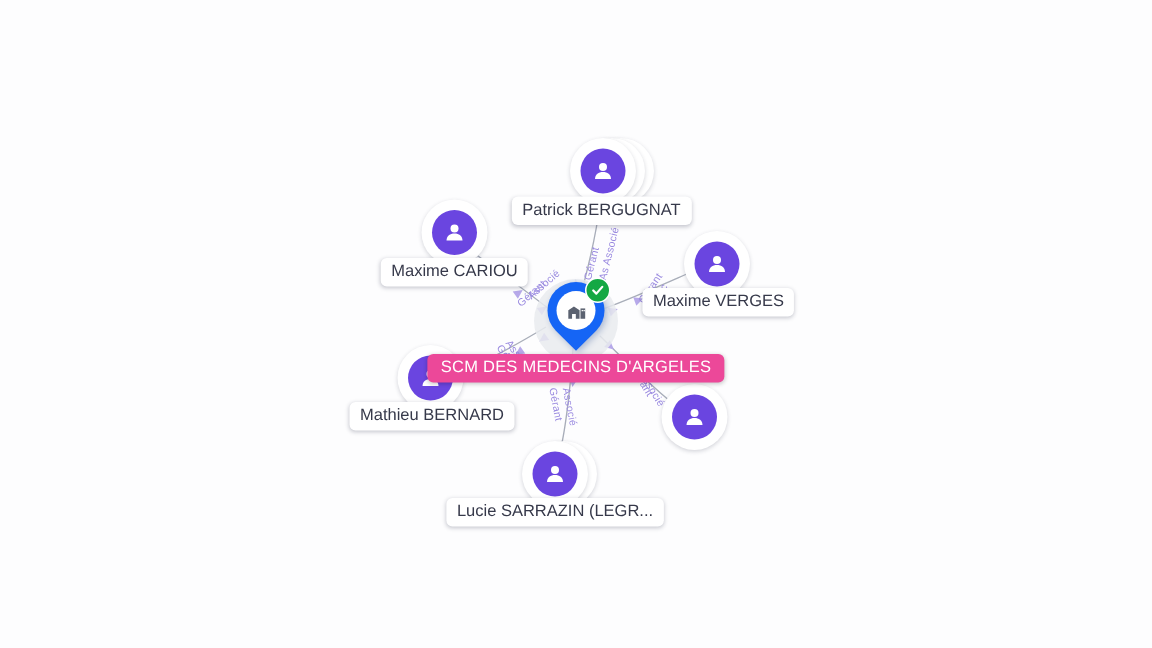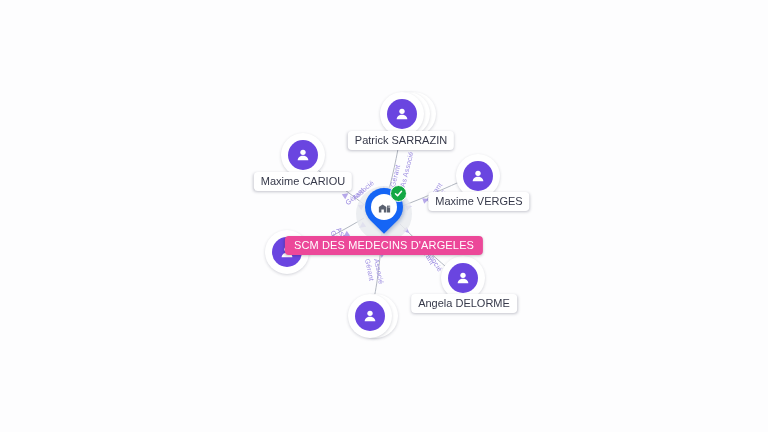--- a/index.html
+++ b/index.html
@@ -224,21 +224,21 @@
       <div class="stack-card s1">
         <div class="avatar">
           <svg width="16" height="16" viewBox="0 0 24 24" fill="#ffffff">
             <circle cx="12" cy="8" r="4"></circle>
             <path d="M4 20c0-4.4 3.6-7 8-7s8 2.6 8 7z"></path>
           </svg>
         </div>
       </div>
     </div>
   </div>
-  <div class="person-label" style="left:401px; top:131px;">Patrick SARRAZIN</div>
+  <div class="person-label" style="left:401px; top:131px;">Patrick BERGUGNAT</div>
 
   <div class="person-node" style="left:303px; top:155px;">
     <div class="stack">
       <div class="stack-card s1">
         <div class="avatar">
           <svg width="16" height="16" viewBox="0 0 24 24" fill="#ffffff">
             <circle cx="12" cy="8" r="4"></circle>
             <path d="M4 20c0-4.4 3.6-7 8-7s8 2.6 8 7z"></path>
           </svg>
         </div>
@@ -266,48 +266,49 @@
       <div class="stack-card s1">
         <div class="avatar">
           <svg width="16" height="16" viewBox="0 0 24 24" fill="#ffffff">
             <circle cx="12" cy="8" r="4"></circle>
             <path d="M4 20c0-4.4 3.6-7 8-7s8 2.6 8 7z"></path>
           </svg>
         </div>
       </div>
     </div>
   </div>
+  <div class="person-label" style="left:288px; top:268px;">Mathieu BERNARD</div>
 
   <div class="person-node" style="left:463px; top:278px;">
     <div class="stack">
       <div class="stack-card s1">
         <div class="avatar">
           <svg width="16" height="16" viewBox="0 0 24 24" fill="#ffffff">
             <circle cx="12" cy="8" r="4"></circle>
             <path d="M4 20c0-4.4 3.6-7 8-7s8 2.6 8 7z"></path>
           </svg>
         </div>
       </div>
     </div>
   </div>
-  <div class="person-label" style="left:464px; top:294px;">Angela DELORME</div>
 
   <div class="person-node" style="left:370px; top:316px;">
     <div class="stack">
       <div class="stack-card s2"></div>
       <div class="stack-card s1">
         <div class="avatar">
           <svg width="16" height="16" viewBox="0 0 24 24" fill="#ffffff">
             <circle cx="12" cy="8" r="4"></circle>
             <path d="M4 20c0-4.4 3.6-7 8-7s8 2.6 8 7z"></path>
           </svg>
         </div>
       </div>
     </div>
   </div>
+  <div class="person-label" style="left:370px; top:332px;">Lucie SARRAZIN (LEGR...</div>
 
   <div class="company-node" style="left:384px; top:214px;">
     <div class="company-halo"></div>
     <div class="pin">
       <div class="pin-body"></div>
       <div class="pin-inner">
         <svg width="15" height="15" viewBox="0 0 24 24" fill="#5b6270">
           <path d="M3 20V11l6-4 6 4v9h-4v-5H7v5z"></path>
           <rect x="16" y="9" width="5" height="11"></rect>
           <rect x="17.2" y="10.6" width="1.4" height="1.4" fill="#ffffff"></rect>

